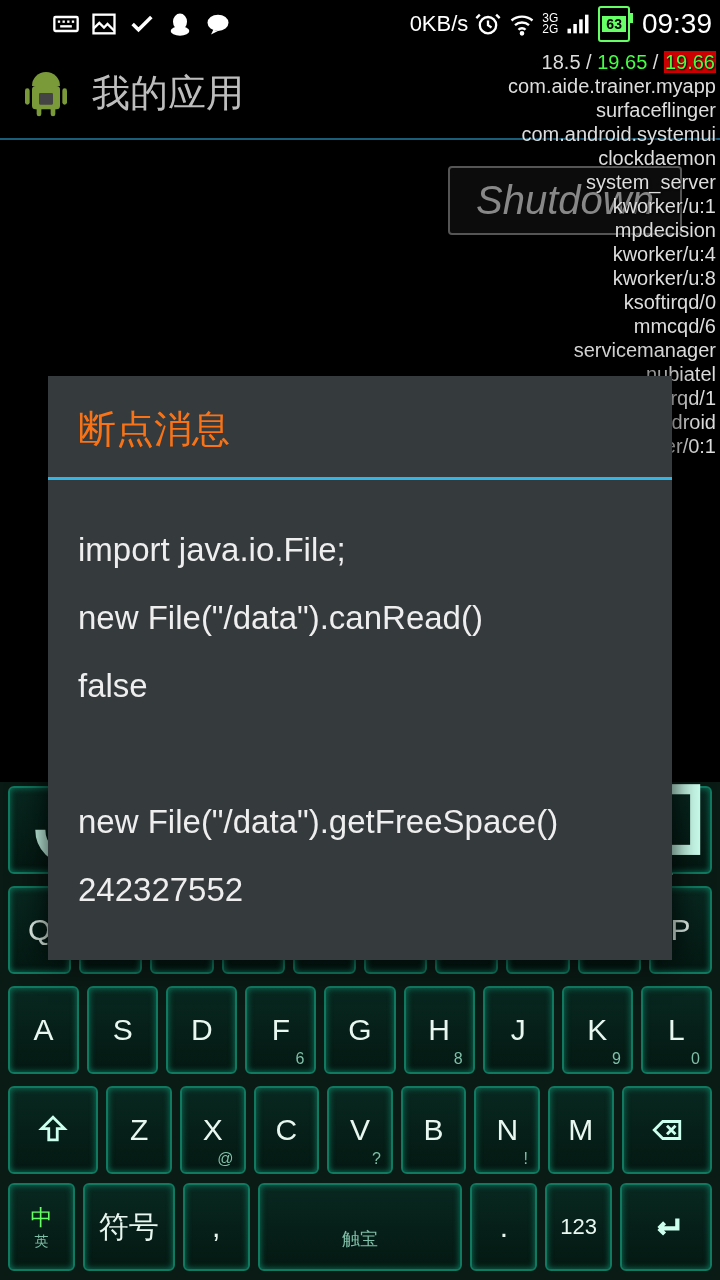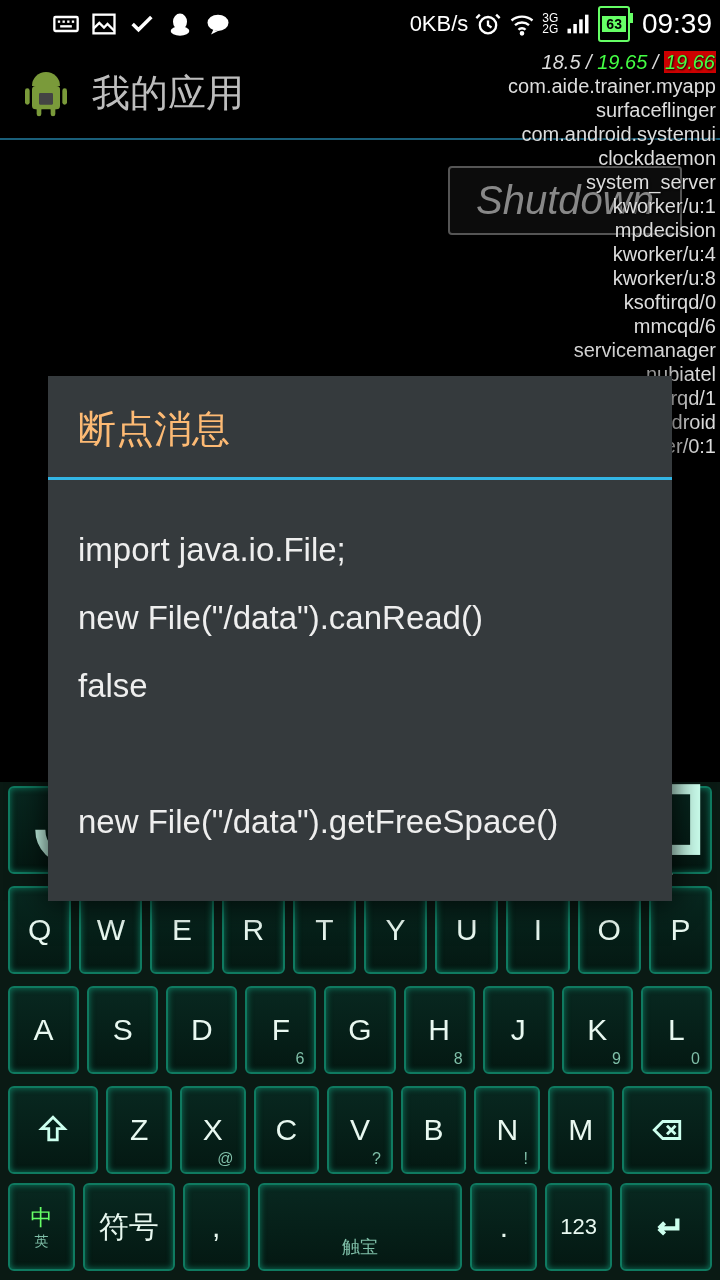--- a/index.html
+++ b/index.html
@@ -15,32 +15,32 @@
 .battery-fill { background:#6f6; color:#000; font-size:14px; font-weight:bold; padding:0 4px; }
 .clock { font-size:28px; margin-left:6px; }
 
 
 .app-header { height:92px; display:flex; align-items:center; padding:0 18px; border-bottom:2px solid #1a5f7a; }
 .app-icon { width:56px; height:56px; margin-right:18px; }
 .app-title { color:#bdbdbd; font-size:38px; }
 
 
 .proc-overlay { position:absolute; top:50px; right:4px; text-align:right; color:#ddd; font-size:20px; line-height:24px; z-index:3; text-shadow:1px 1px 2px #000; }
-.proc-top { white-space:pre;font-style:italic; }
+.proc-top { white-space:pre; }
 .proc-top .g { color:#4f4; }
 .proc-top .r { background:#c00; color:#4f4; padding:0 1px; }
 
 
 .shutdown { position:absolute; top:166px; right:38px; border:2px solid #555; background:rgba(20,20,20,.6); color:#888; font-size:40px; padding:10px 26px; border-radius:4px; z-index:2;font-style:italic; }
 
 
 .dialog { position:absolute; left:48px; top:376px; width:624px; background:#353a3d; z-index:5; box-shadow:0 0 30px rgba(0,0,0,.9); }
-.dialog-title { color:#fdba74; font-size:38px; padding:28px 30px 22px; }
+.dialog-title { color:#f97316; font-size:38px; padding:28px 30px 22px; }
 .dialog-sep { height:3px; background:#33b5e5; margin:0 0 10px; }
-.dialog-body { padding:14px 30px 33px; }
+.dialog-body { padding:14px 30px 24px; }
 .dialog-body p { color:#eee; font-size:33px; line-height:44px; margin:24px 0; white-space:pre; }
 
 
 .keyboard { position:absolute; bottom:0; left:0; width:720px; height:498px; background:#0a1a14; z-index:1; }
 .kb-row { display:flex; justify-content:space-around; align-items:center; padding:0 4px; }
 .kb-row.r0 { height:96px; }
 .kb-row.r1 { height:100px; margin-top:2px; }
 .kb-row.r2 { height:100px; }
 .kb-row.r3 { height:100px; }
 .kb-row.r4 { height:94px; }
@@ -165,20 +165,21 @@
 
 <div class="dialog">
   <div class="dialog-title">断点消息</div>
   <div class="dialog-sep"></div>
   <div class="dialog-body" id="dialog-body">
       <p>import java.io.File;</p>
       <p>new File("/data").canRead()</p>
       <p>false</p>
       <p>&nbsp;</p>
       <p>new File("/data").getFreeSpace()</p>
+      <p>242327552</p>
     </div>
 </div>
 
 <div class="keyboard">
   <div class="kb-row r0">
     <div class="key wide">
         <svg viewBox="0 0 24 24" fill="#cfe">
           <rect x="9" y="3" width="6" height="12" rx="3"></rect>
           <path d="M6 12a6 6 0 0012 0M12 18v3" stroke="#cfe" stroke-width="2" fill="none"></path>
         </svg>
@@ -229,21 +230,21 @@
       </div>
   </div>
   <div class="kb-row r4">
     <div class="key lang">
         <span>中</span>
         <span>英</span>
       </div>
     <div class="key wide">符号</div>
     <div class="key">,</div>
     <div class="key space">
-        <span style="font-size:18px;color:#7fbfa8;position:absolute;bottom:10px">触宝</span>
+        <span style="font-size:18px;color:#7fbfa8;position:absolute;bottom:18px">触宝</span>
       </div>
     <div class="key">.</div>
     <div class="key" style="font-size:22px">123</div>
     <div class="key wide enter">
         <svg viewBox="0 0 24 24" fill="none" stroke="#cfe" stroke-width="3">
           <path d="M20 6v7H7m0 0l4-4m-4 4l4 4"></path>
         </svg>
       </div>
   </div>
 </div>

